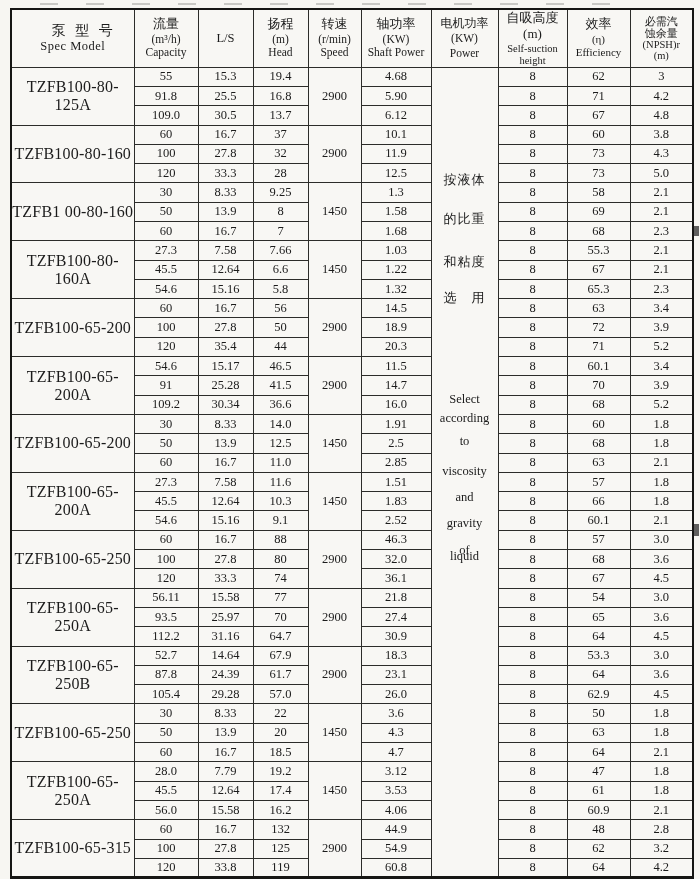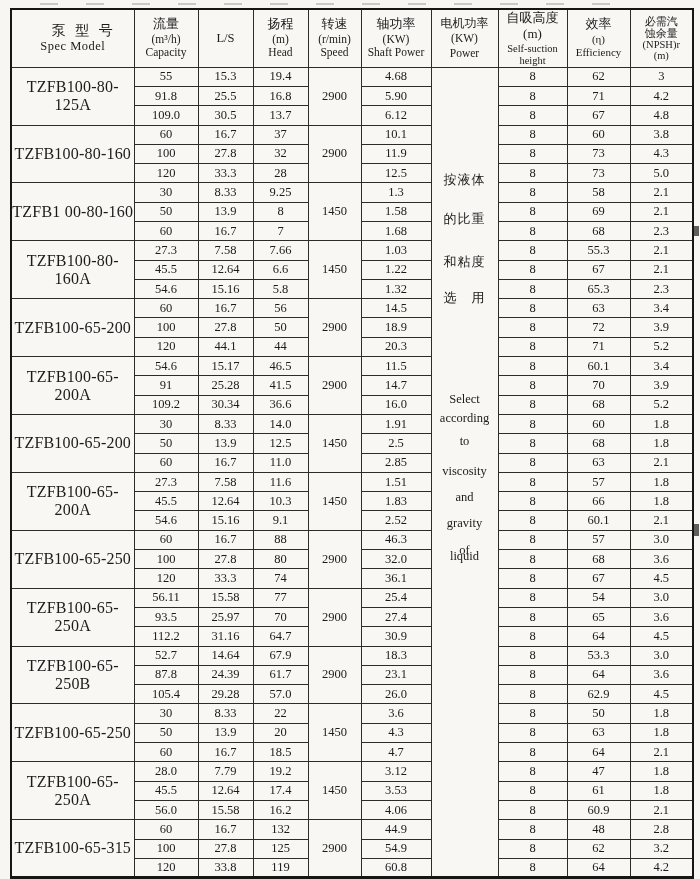--- a/index.html
+++ b/index.html
@@ -284,21 +284,21 @@
           <td class="capacity-cell">100</td>
           <td class="ls-cell">27.8</td>
           <td class="head-cell">50</td>
           <td class="shaft-power-cell">18.9</td>
           <td class="suction-cell">8</td>
           <td class="efficiency-cell">72</td>
           <td class="npsh-cell">3.9</td>
         </tr>
         <tr>
           <td class="capacity-cell">120</td>
-          <td class="ls-cell">44.1</td>
+          <td class="ls-cell">35.4</td>
           <td class="head-cell">44</td>
           <td class="shaft-power-cell">20.3</td>
           <td class="suction-cell">8</td>
           <td class="efficiency-cell">71</td>
           <td class="npsh-cell">5.2</td>
         </tr>
         <tr>
           <td class="model-cell" rowspan="3">TZFB100-65-200A</td>
           <td class="capacity-cell">54.6</td>
           <td class="ls-cell">15.17</td>
@@ -413,21 +413,21 @@
           <td class="suction-cell">8</td>
           <td class="efficiency-cell">67</td>
           <td class="npsh-cell">4.5</td>
         </tr>
         <tr>
           <td class="model-cell" rowspan="3">TZFB100-65-250A</td>
           <td class="capacity-cell">56.11</td>
           <td class="ls-cell">15.58</td>
           <td class="head-cell">77</td>
           <td class="speed-cell" rowspan="3">2900</td>
-          <td class="shaft-power-cell">25.4</td>
+          <td class="shaft-power-cell">21.8</td>
           <td class="suction-cell">8</td>
           <td class="efficiency-cell">54</td>
           <td class="npsh-cell">3.0</td>
         </tr>
         <tr>
           <td class="capacity-cell">93.5</td>
           <td class="ls-cell">25.97</td>
           <td class="head-cell">70</td>
           <td class="shaft-power-cell">27.4</td>
           <td class="suction-cell">8</td>

